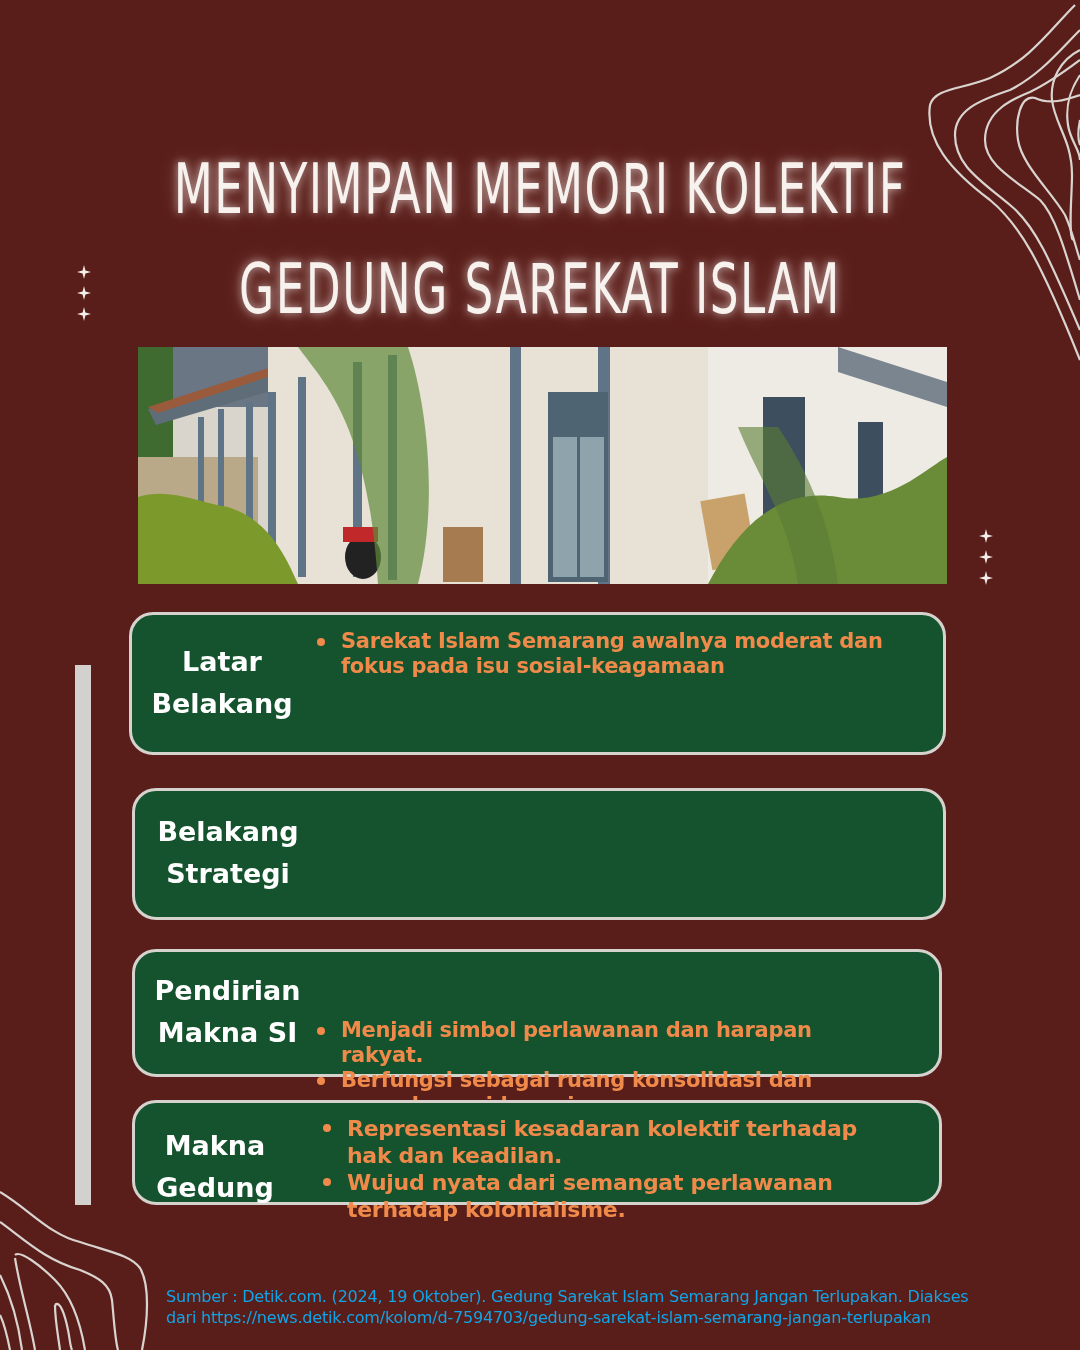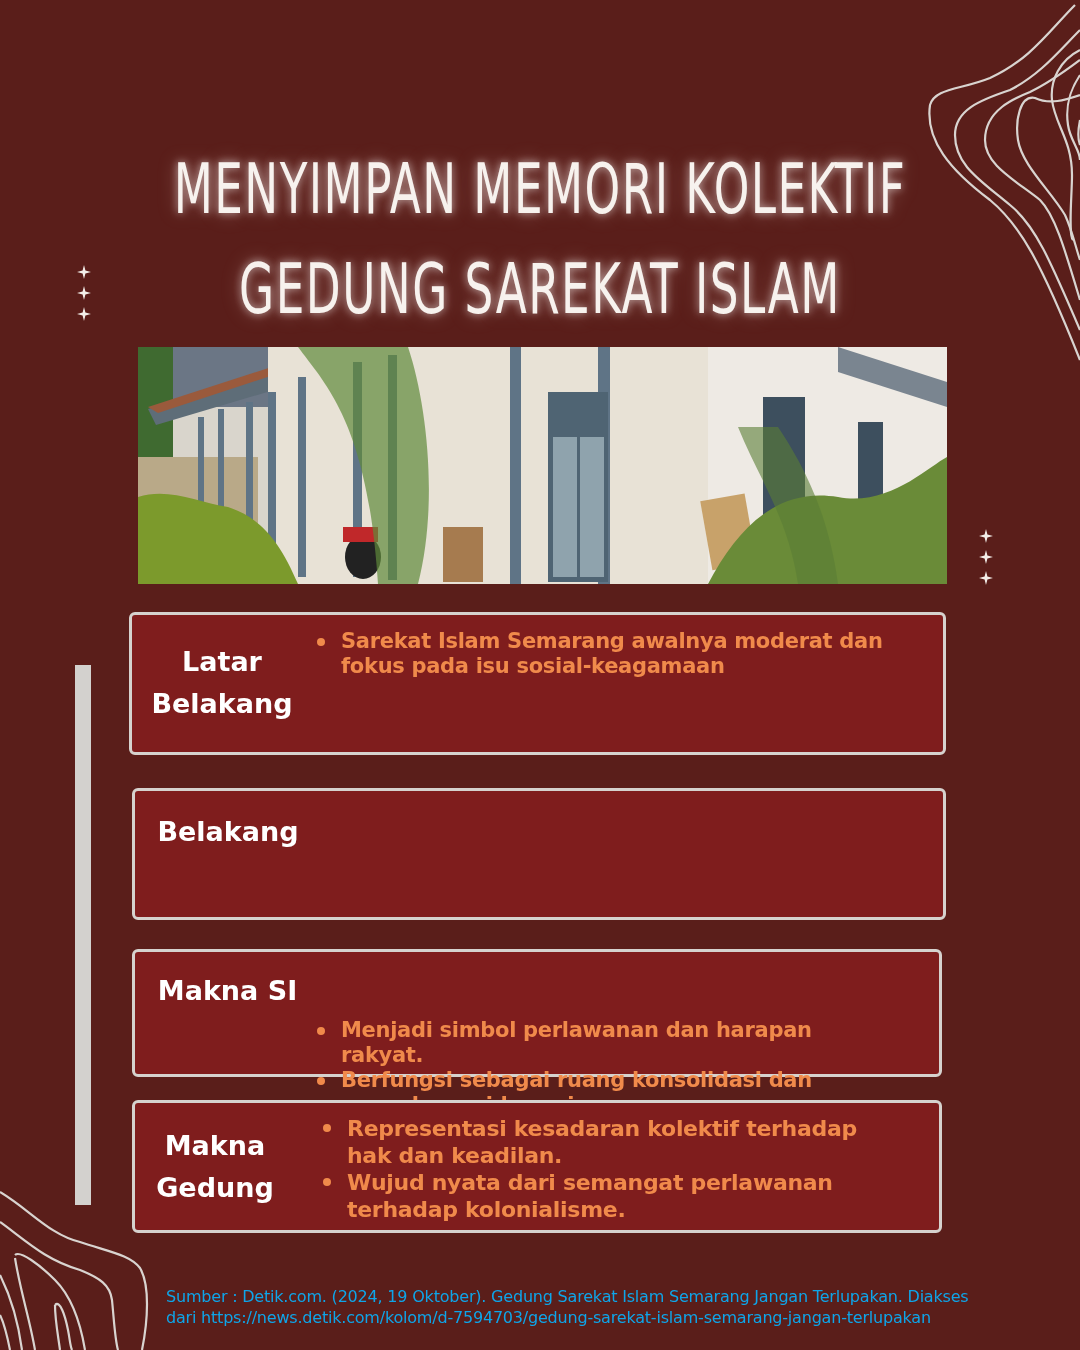--- a/index.html
+++ b/index.html
@@ -27,22 +27,22 @@
     background: #f4efea;
     clip-path: polygon(50% 0%, 60% 40%, 100% 50%, 60% 60%, 50% 100%, 40% 60%, 0% 50%, 40% 40%);
   }
   .photo {
     position: absolute; left: 138px; top: 347px; width: 809px; height: 237px;
     overflow: hidden;
     background: linear-gradient(180deg, #c9c7c2 0%, #e6e1d8 40%, #d8d2c6 70%, #6f8a3a 100%);
   }
   .vbar { position: absolute; left: 75px; top: 665px; width: 16px; height: 540px; background: #d3d1ce; }
   .card {
-    position: absolute; border: 3px solid #d6d2ce; border-radius: 6px;
-    background: #7f1d1d; box-sizing: border-box;
+    position: absolute; border: 3px solid #d6d2ce; border-radius: 24px;
+    background: #14532d; box-sizing: border-box;
   }
   .card-head {
     position: absolute; color: #ffffff; font-weight: bold; font-size: 27px;
     text-align: center; line-height: 42px;
     font-family: "DejaVu Sans", sans-serif;
   }
   .card-list {
     position: absolute; margin: 0; padding: 0; list-style: none;
     color: #f08a4b; font-size: 21px; line-height: 25px;
     font-family: "DejaVu Sans", sans-serif; font-weight: 700;
@@ -153,34 +153,36 @@
     <div>Belakang</div>
   </div>
   <ul class="card-list" style="left:183px;top:14px;width:590px;">
     <li>Sarekat Islam Semarang awalnya moderat dan fokus pada isu sosial-keagamaan</li>
   </ul>
 </div>
 
 <div class="card" style="left:132px;top:788px;width:814px;height:132px;">
   <div class="card-head" style="left:8px;top:20px;width:170px;">
     <div>Belakang</div>
+    <div>Strategi</div>
   </div>
 </div>
 
 <div class="card" style="left:132px;top:949px;width:810px;height:128px;">
   <div class="card-head" style="left:10px;top:18px;width:165px;">
+    <div>Pendirian</div>
     <div>Makna SI</div>
   </div>
   <ul class="card-list" style="left:180px;top:22px;width:580px;margin-top:44px;">
     <li>Menjadi simbol perlawanan dan harapan rakyat.</li>
     <li>Berfungsi sebagai ruang konsolidasi dan penyebaran ide perjuangan.</li>
   </ul>
 </div>
 
-<div class="card" style="left:132px;top:1100px;width:810px;height:133px;">
+<div class="card" style="left:132px;top:1100px;width:810px;height:105px;">
   <div class="card-head" style="left:0px;top:22px;width:160px;">
     <div>Makna</div>
     <div>Gedung</div>
   </div>
   <ul class="card-list" style="left:186px;top:12px;width:580px;font-size:22px;line-height:27px;">
     <li>Representasi kesadaran kolektif terhadap hak dan keadilan.</li>
     <li>Wujud nyata dari semangat perlawanan terhadap kolonialisme.</li>
   </ul>
 </div>
 

